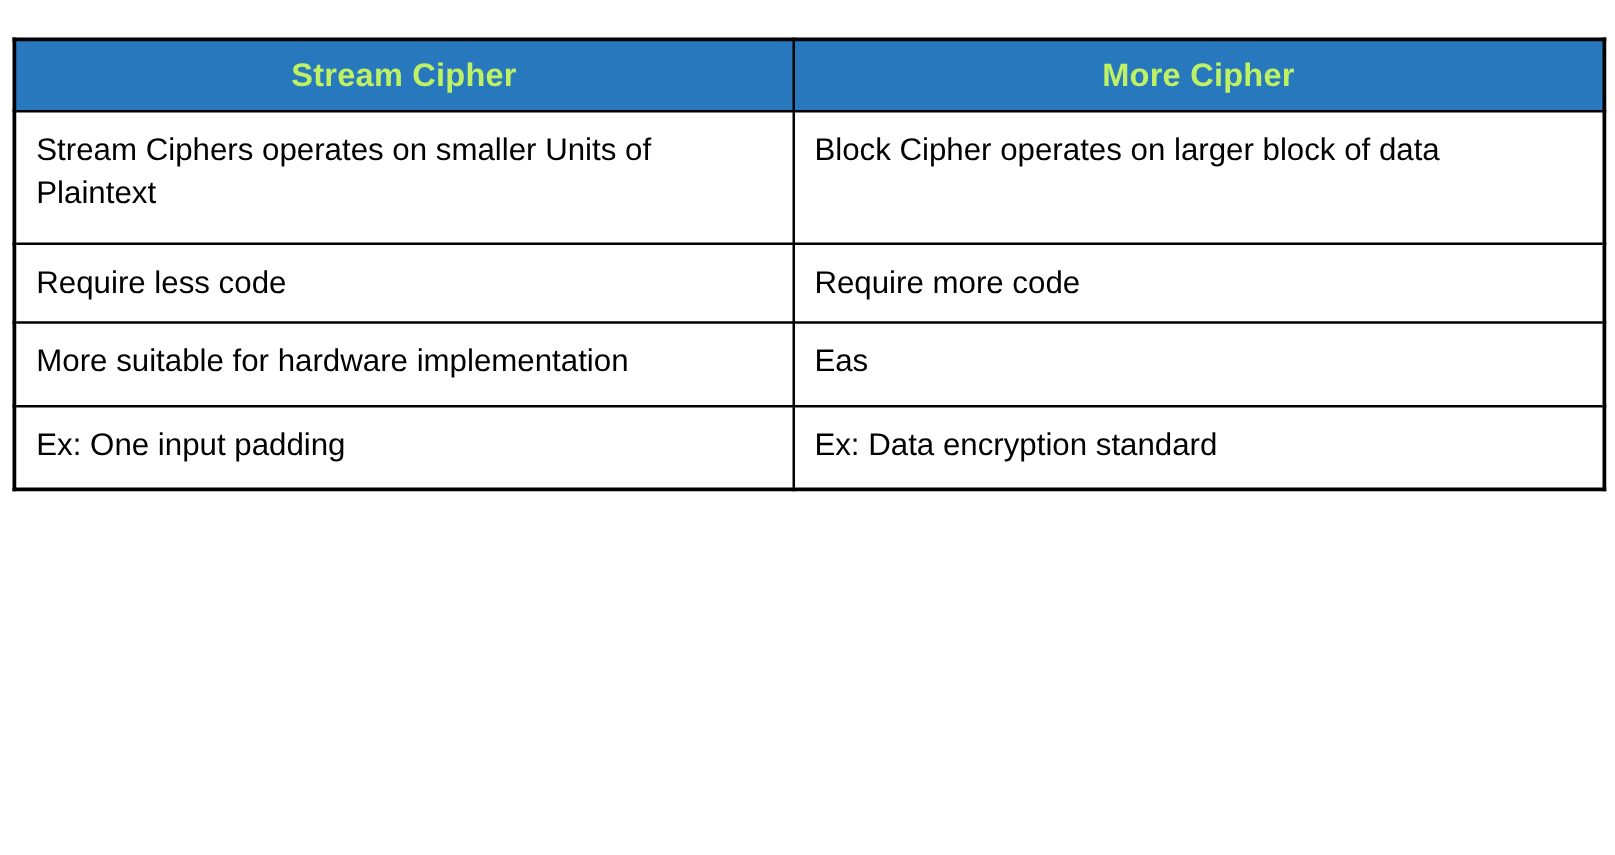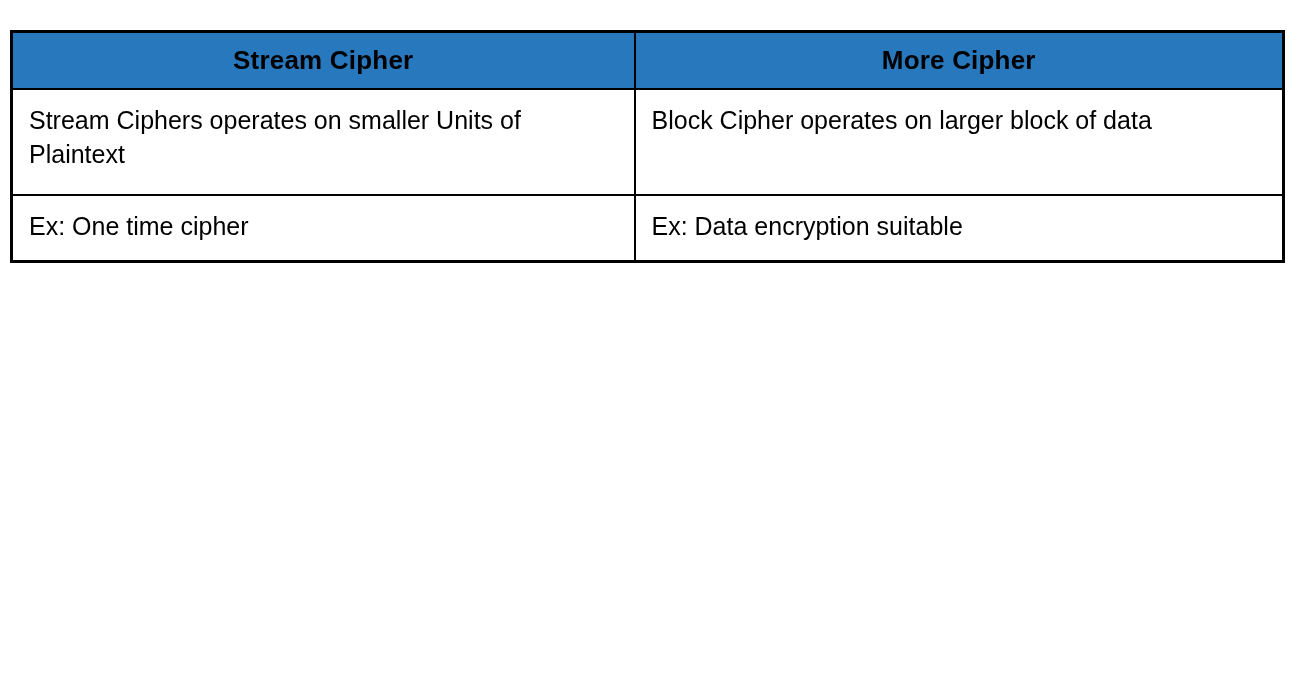--- a/index.html
+++ b/index.html
@@ -26,21 +26,21 @@
   table.cipher-table td {
     border: 2px solid #000000;
     box-sizing: border-box;
   }
   table.cipher-table {
     border: 3px solid #000000;
   }
   th.col-header {
     height: 57px;
     background: #2878BE;
-    color: #000000;
+    color: #bef264;
     font-size: 26px;
     font-weight: 700;
     text-align: center;
     vertical-align: middle;
     letter-spacing: 0.2px;
   }
   td.cell {
     color: #000000;
     font-size: 25px;
     line-height: 34px;
@@ -69,19 +69,27 @@
       <tr>
         <th class="col-header">Stream Cipher</th>
         <th class="col-header">More Cipher</th>
       </tr>
     </thead>
     <tbody>
       <tr class="r1">
         <td class="cell">Stream Ciphers operates on smaller Units of Plaintext</td>
         <td class="cell">Block Cipher operates on larger block of data</td>
       </tr>
+      <tr class="r4">
+        <td class="cell">Require less code</td>
+        <td class="cell">Require more code</td>
+      </tr>
+      <tr class="r5">
+        <td class="cell">More suitable for hardware implementation</td>
+        <td class="cell">Eas</td>
+      </tr>
       <tr class="r6">
-        <td class="cell">Ex: One time cipher</td>
-        <td class="cell">Ex: Data encryption suitable</td>
+        <td class="cell">Ex: One input padding</td>
+        <td class="cell">Ex: Data encryption standard</td>
       </tr>
     </tbody>
   </table>
 </div>
 
 </body></html>

